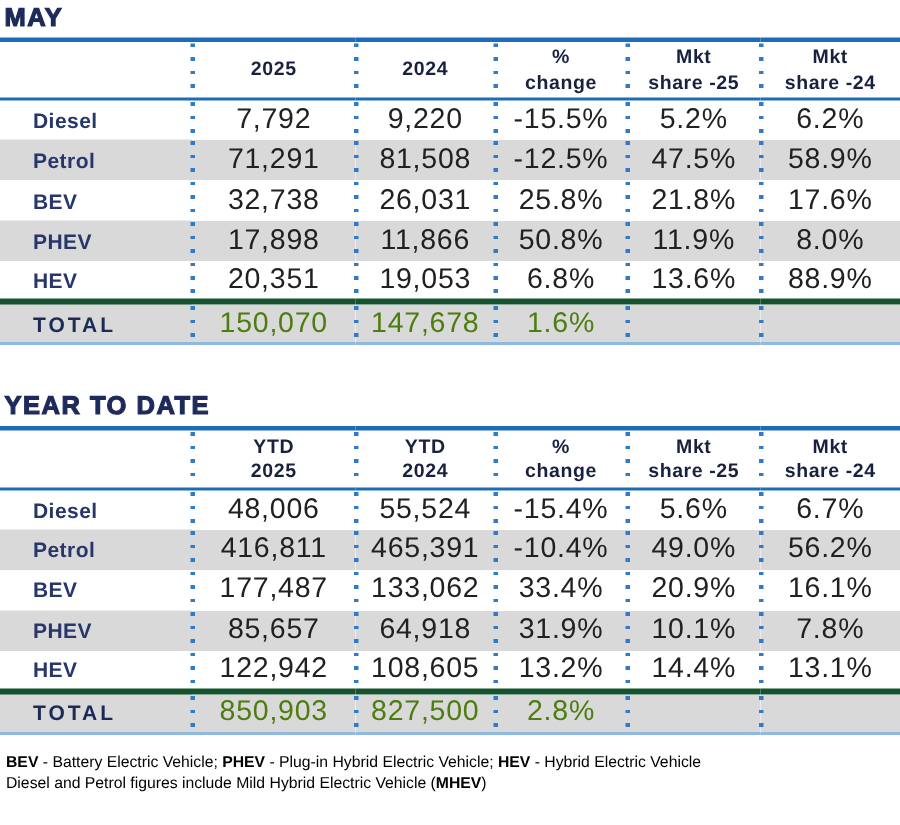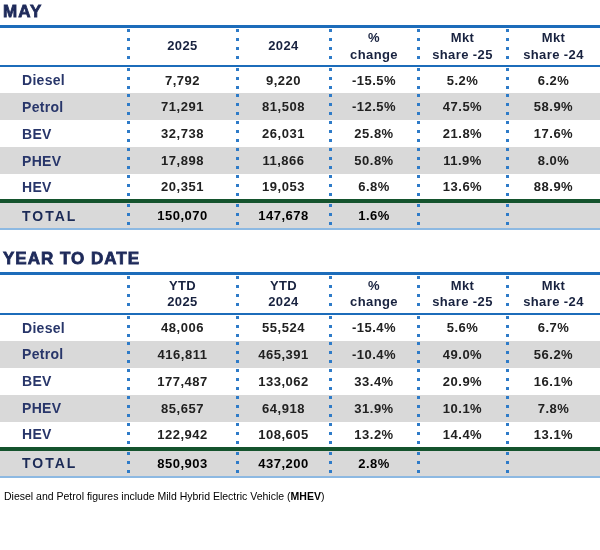--- a/index.html
+++ b/index.html
@@ -1,33 +1,33 @@
 <!DOCTYPE html>
 <html><head>
 <meta charset="utf-8">
 <style>
   html,body{margin:0;padding:0;width:600px;height:550px;background:#ffffff;overflow:hidden;
     font-family:"Liberation Sans", sans-serif;}
   .title{font-size:17px;line-height:1.05;font-weight:900;color:#1e2a5a;
     letter-spacing:1px;margin:3px 0 4px 3px;-webkit-text-stroke:0.8px #1e2a5a;}
-  .title.second{margin-top:20px;}
+  .title.second{margin-top:32px;}
   table.stats{width:600px;border-collapse:collapse;table-layout:fixed;}
   col.c0{width:128px;}col.c1{width:109px;}col.c2{width:93px;}
   col.c3{width:88px;}col.c4{width:89px;}col.c5{width:93px;}
   thead tr{height:40px;border-top:3px solid #1c6cba;border-bottom:2px solid #1c6cba;}
   tbody tr{height:27px;}
   tr.alt, tr.total{background:#d9d9d9;}
   tr.total{border-top:4px solid #14532d;border-bottom:2px solid #8db9e2;height:28px;}
   th{font-size:13px;font-weight:700;color:#18223f;text-align:center;
     white-space:pre-line;line-height:1.25;letter-spacing:0.4px;padding:0;}
   td{padding:0;}
   td.lbl{font-size:14px;font-weight:700;color:#28366a;padding-left:22px;letter-spacing:0.3px;margin-top:44px;}
-  td.num{font-size:13px;font-weight:700;color:#212121;text-align:center;letter-spacing:0.5px;}
+  td.num{font-size:19px;font-weight:400;color:#212121;text-align:center;letter-spacing:0.5px;}
   tr.total td.lbl{letter-spacing:2px;color:#1b2a56;}
-  tr.total td.num{color:#000000;}
+  tr.total td.num{color:#4d7c0f;}
   th.sep, td.sep{position:relative;}
   th.sep::before, td.sep::before{content:"";position:absolute;left:-1px;top:1px;bottom:1px;width:2.6px;
     background:repeating-linear-gradient(to bottom,#2e7bc8 0px,#2e7bc8 2.6px,transparent 2.6px,transparent 9px);}
   .note{margin:11px 4px 0 4px;font-size:10.5px;color:#000;line-height:1.4;}
   .note b{font-weight:700;}
 </style>
 </head>
 <body>
 
 <section>
@@ -170,24 +170,25 @@
         <td class="lbl">HEV</td>
         <td class="num sep">122,942</td>
         <td class="num sep">108,605</td>
         <td class="num sep">13.2%</td>
         <td class="num sep">14.4%</td>
         <td class="num sep">13.1%</td>
       </tr>
       <tr class="total">
         <td class="lbl">TOTAL</td>
         <td class="num sep">850,903</td>
-        <td class="num sep">437,200</td>
+        <td class="num sep">827,500</td>
         <td class="num sep">2.8%</td>
         <td class="num sep"></td>
         <td class="num sep"></td>
       </tr>
     </tbody>
   </table>
 </section>
 
 <footer class="note">
+  <div><b>BEV</b><span> - Battery Electric Vehicle; </span><b>PHEV</b><span> - Plug-in Hybrid Electric Vehicle; </span><b>HEV</b><span> - Hybrid Electric Vehicle</span></div>
   <div><span>Diesel and Petrol figures include Mild Hybrid Electric Vehicle (</span><b>MHEV</b><span>)</span></div>
 </footer>
 
 </body></html>

